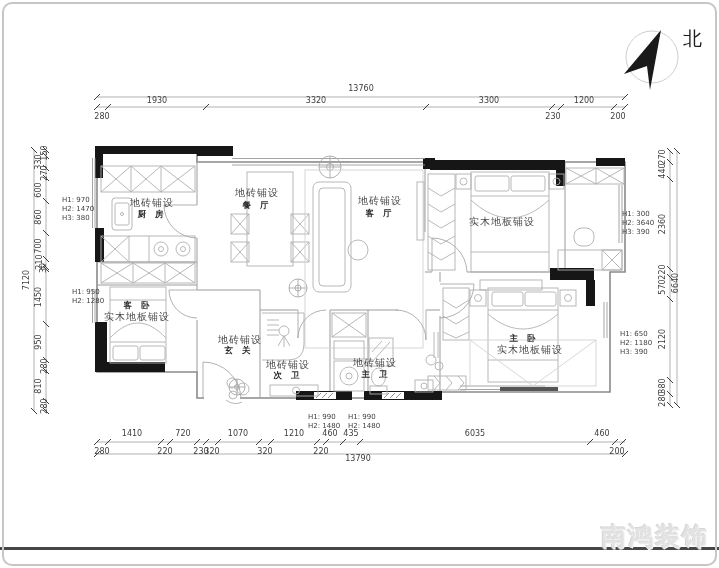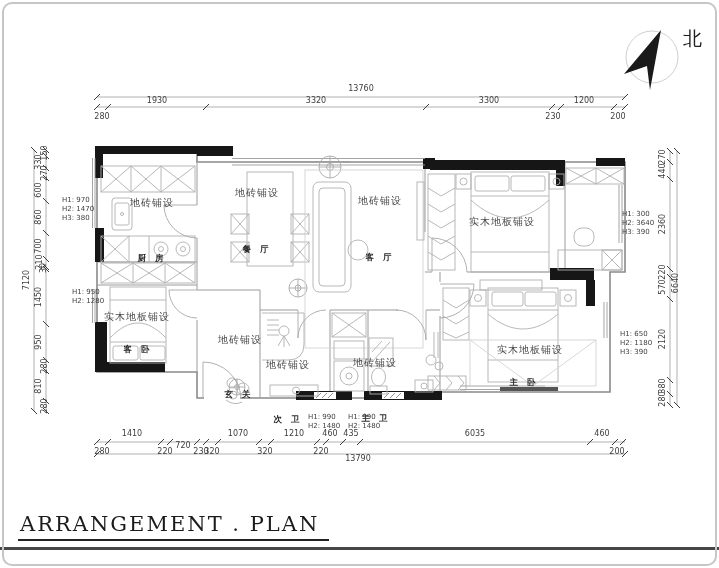--- a/index.html
+++ b/index.html
@@ -5,21 +5,21 @@
   html,body{margin:0;padding:0;background:#fff;}
   .page{position:relative;width:719px;height:568px;background:#fff;overflow:hidden;
         font-family:"DejaVu Sans",sans-serif;}
   .frame{position:absolute;inset:2px;border:2px solid #c6c6c6;border-radius:10px;pointer-events:none;}
   svg.plan{position:absolute;left:0;top:0;}
   .dim{position:absolute;transform:translate(-50%,-50%);font-size:8px;line-height:1;
        color:#3d3d3d;white-space:nowrap;}
   .dimv{position:absolute;transform:translate(-50%,-50%) rotate(-90deg);font-size:8px;line-height:1;
        color:#3d3d3d;white-space:nowrap;}
   .rname{position:absolute;transform:translate(-50%,-50%);font-size:8.5px;font-weight:bold;
-       letter-spacing:3px;color:#2c2c2c;white-space:nowrap;line-height:1;margin-top:44px;}
+       letter-spacing:3px;color:#2c2c2c;white-space:nowrap;line-height:1;}
   .rfloor{position:absolute;transform:translate(-50%,-50%);font-size:10px;letter-spacing:1px;
        color:#4a4a4a;white-space:nowrap;line-height:1;}
   .ann{position:absolute;font-size:7px;line-height:9px;color:#3d3d3d;white-space:nowrap;}
   .north-label{position:absolute;font-family:"DejaVu Serif",serif;font-size:19px;color:#1d1d1d;}
   .title{position:absolute;left:18px;top:512px;font-family:"DejaVu Serif",serif;font-size:21px;
        letter-spacing:2px;color:#1b1b1b;border-bottom:2px solid #222;padding:0 10px 3px 2px;}
   .bottomrule{position:absolute;left:0;right:0;top:547px;height:3px;background:#474747;}
   .watermark{position:absolute;right:10px;top:520px;font-size:25px;font-weight:bold;
        letter-spacing:2px;color:#e2e2e2;text-shadow:1px 1px 0 #f3f3f3,-1px -1px 0 #d7d7d7;}
 </style>
@@ -239,21 +239,21 @@
   <span class="dim" style="left:361px;top:89px">13760</span>
   <span class="dim" style="left:157px;top:101px">1930</span>
   <span class="dim" style="left:316px;top:101px">3320</span>
   <span class="dim" style="left:489px;top:101px">3300</span>
   <span class="dim" style="left:584px;top:101px">1200</span>
   <span class="dim" style="left:102px;top:117px">280</span>
   <span class="dim" style="left:553px;top:117px">230</span>
   <span class="dim" style="left:618px;top:117px">200</span>
 
   <span class="dim" style="left:132px;top:434px">1410</span>
-  <span class="dim" style="left:183px;top:446px">720</span>
+  <span class="dim" style="left:183px;top:434px">720</span>
   <span class="dim" style="left:238px;top:434px">1070</span>
   <span class="dim" style="left:294px;top:434px">1210</span>
   <span class="dim" style="left:330px;top:434px">460</span>
   <span class="dim" style="left:351px;top:434px">435</span>
   <span class="dim" style="left:475px;top:434px">6035</span>
   <span class="dim" style="left:602px;top:434px">460</span>
   <span class="dim" style="left:358px;top:459px">13790</span>
   <span class="dim" style="left:102px;top:452px">280</span>
   <span class="dim" style="left:165px;top:452px">220</span>
   <span class="dim" style="left:201px;top:452px">230</span>
@@ -327,16 +327,16 @@
   <div class="ann" style="left:308px;top:413px">
     <div>H1: 990</div>
     <div>H2: 1480</div>
   </div>
   <div class="ann" style="left:348px;top:413px">
     <div>H1: 990</div>
     <div>H2: 1480</div>
   </div>
 
   <span class="north-label" style="left:683px;top:26px">北</span>
-  <div class="title">ARRANGEMENT  . PLAN</div>
   <div class="bottomrule"></div>
+  <div class="watermark">南鸿装饰</div>
   <div class="frame"></div>
 </div>
 
 </body></html>

